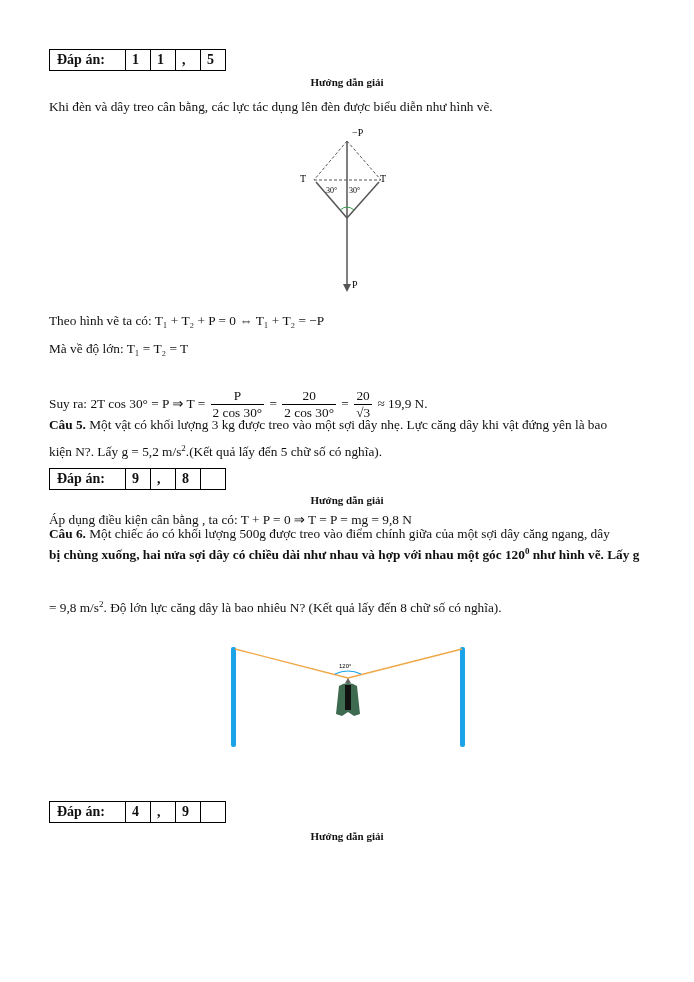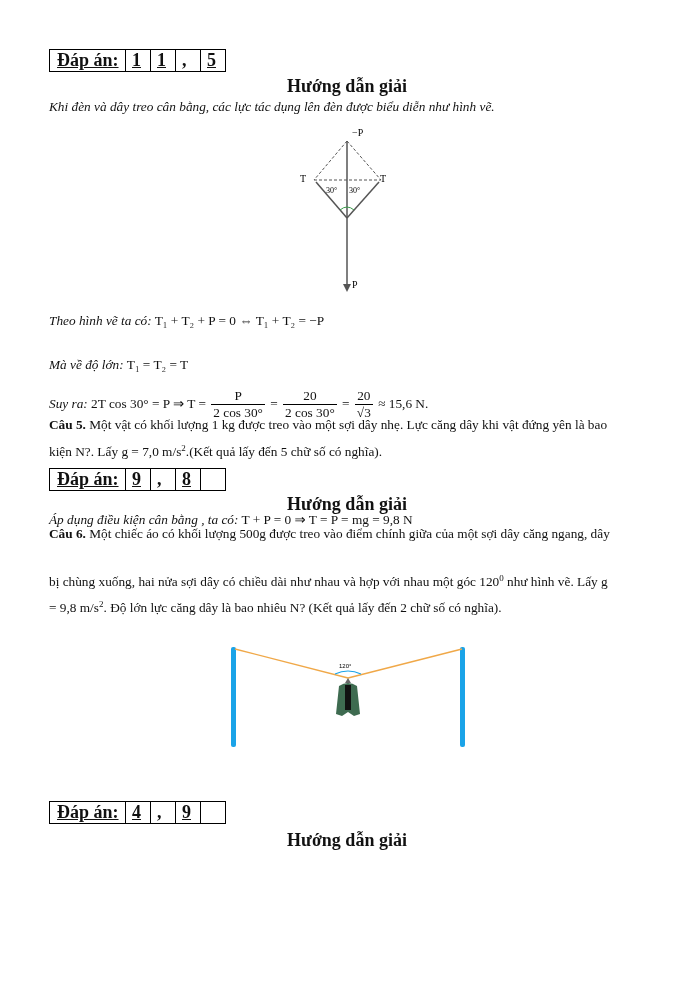--- a/index.html
+++ b/index.html
@@ -1,24 +1,24 @@
 <!DOCTYPE html>
 <html><head>
 <meta charset="utf-8">
 <style>
   html,body{margin:0;padding:0;background:#fff;}
   body{width:694px;height:982px;position:relative;font-family:"Liberation Serif",serif;color:#111;font-size:13.3px;overflow:hidden;}
   .abs{position:absolute;}
-  .ans{position:absolute;border-collapse:collapse;font-weight:bold;font-size:18px;text-decoration:underline;}
+  .ans{position:absolute;border-collapse:collapse;font-weight:bold;font-size:14px;}
   .ans td{border:1px solid #000;height:20px;padding:0 6px;}
   .ans td.lbl{width:62px;padding-left:7px;}
   .ans td.c{width:12px;}
-  .heading{position:absolute;width:694px;left:0;text-align:center;font-weight:bold;font-size:18px;}
+  .heading{position:absolute;width:694px;left:0;text-align:center;font-weight:bold;font-size:11px;}
   .line{position:absolute;left:49px;white-space:nowrap;}
-  .it{font-style:italic;}
+  .it{}
   .b{font-weight:bold;}
   .frac{display:inline-block;vertical-align:middle;text-align:center;margin:0 2px;}
   .frac .n{display:block;border-bottom:1px solid #000;padding:0 2px;}
   .frac .d{display:block;padding:0 2px;}
   sup{font-size:9px;}
 </style>
 </head>
 <body>
 
 <table class="ans" style="left:49px;top:49px;">
@@ -54,42 +54,42 @@
   <text x="26" y="69" font-size="8" font-family="Liberation Serif, serif">30°</text>
   <text x="49" y="69" font-size="8" font-family="Liberation Serif, serif">30°</text>
   <text x="52" y="164" font-size="10" font-family="Liberation Serif, serif">P</text>
 </svg>
 
 <div class="line" style="top:313px;">
   <span class="it">Theo hình vẽ ta có:</span>
   <span>T₁ + T₂ + P = 0 ⇔ T₁ + T₂ = −P</span>
 </div>
 
-<div class="line" style="top:357px;">
+<div class="line" style="top:341px;">
   <span class="it">Mà về độ lớn:</span>
   <span>T₁ = T₂ = T</span>
 </div>
 
 <div class="line" style="top:388px;">
   <span class="it">Suy ra:</span>
   <span>2T cos 30° = P ⇒ T =</span>
   <span class="frac"><span class="n">P</span><span class="d">2 cos 30°</span></span>
   <span>=</span>
   <span class="frac"><span class="n">20</span><span class="d">2 cos 30°</span></span>
   <span>=</span>
   <span class="frac"><span class="n">20</span><span class="d">√3</span></span>
-  <span>≈ 15,6 N.</span>
+  <span>≈ 19,9 N.</span>
 </div>
 
 <div class="line" style="top:417px;">
   <span class="b">Câu 5.</span>
-  <span>Một vật có khối lượng 1 kg được treo vào một sợi dây nhẹ. Lực căng dây khi vật đứng yên là bao</span>
+  <span>Một vật có khối lượng 3 kg được treo vào một sợi dây nhẹ. Lực căng dây khi vật đứng yên là bao</span>
 </div>
 <div class="line" style="top:443px;">
-  <span>kiện N?. Lấy </span><span>g = 7,0 m/s</span><sup>2</sup><span>.(Kết quả lấy đến 5 chữ số có nghĩa).</span>
+  <span>kiện N?. Lấy </span><span>g = 5,2 m/s</span><sup>2</sup><span>.(Kết quả lấy đến 5 chữ số có nghĩa).</span>
 </div>
 
 <table class="ans" style="left:49px;top:468px;">
   <tbody>
       <tr>
     <td class="lbl">Đáp án:</td>
     <td class="c">9</td>
     <td class="c">,</td>
     <td class="c">8</td>
     <td class="c"></td>
@@ -101,25 +101,25 @@
 
 <div class="line" style="top:512px;">
   <span class="it">Áp dụng điều kiện cân bằng , ta có:</span>
   <span>T + P = 0 ⇒ T = P = mg = 9,8 N</span>
 </div>
 
 <div class="line" style="top:526px;">
   <span class="b">Câu 6.</span>
   <span>Một chiếc áo có khối lượng 500g được treo vào điểm chính giữa của một sợi dây căng ngang, dây</span>
 </div>
-<div class="line" style="top:573px;">
+<div class="line" style="top:546px;font-weight:bold;">
   <span>bị chùng xuống, hai nửa sợi dây có chiều dài như nhau và hợp với nhau một góc 120</span><sup>0</sup><span> như hình vẽ. Lấy g</span>
 </div>
 <div class="line" style="top:599px;">
-  <span>= 9,8 m/s</span><sup>2</sup><span>. Độ lớn lực căng dây là bao nhiêu N? (Kết quả lấy đến 2 chữ số có nghĩa).</span>
+  <span>= 9,8 m/s</span><sup>2</sup><span>. Độ lớn lực căng dây là bao nhiêu N? (Kết quả lấy đến 8 chữ số có nghĩa).</span>
 </div>
 
 <svg class="abs" style="left:226px;top:640px;" width="246" height="108">
   <rect x="5" y="7" width="5" height="100" rx="2" fill="#1aa3e8"></rect>
   <rect x="234" y="7" width="5" height="100" rx="2" fill="#1aa3e8"></rect>
   <line x1="9" y1="9" x2="122" y2="38" stroke="#f0a848" stroke-width="1.3"></line>
   <line x1="122" y1="38" x2="236" y2="9" stroke="#f0a848" stroke-width="1.3"></line>
   <path d="M109,34 Q122,28 135,34" stroke="#1aa3e8" fill="none" stroke-width="1.2"></path>
   <text x="113" y="28" font-size="6" font-family="Liberation Sans, sans-serif">120°</text>
   <g>

